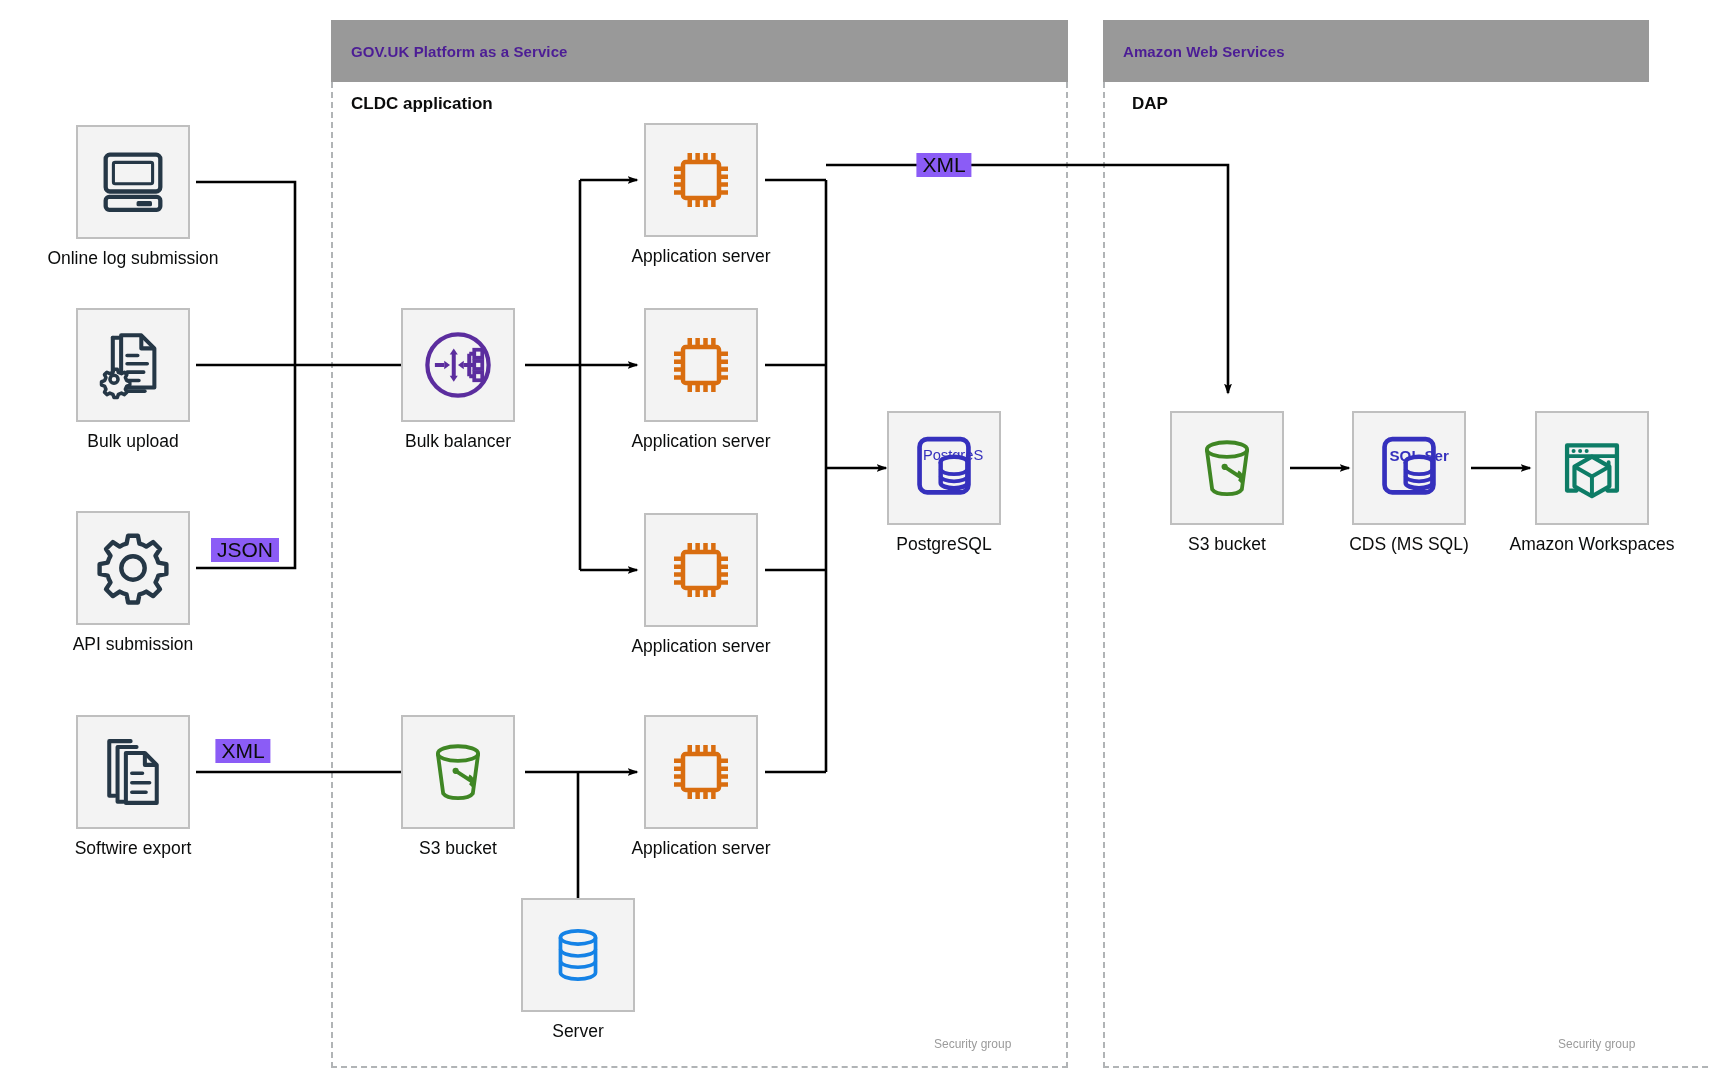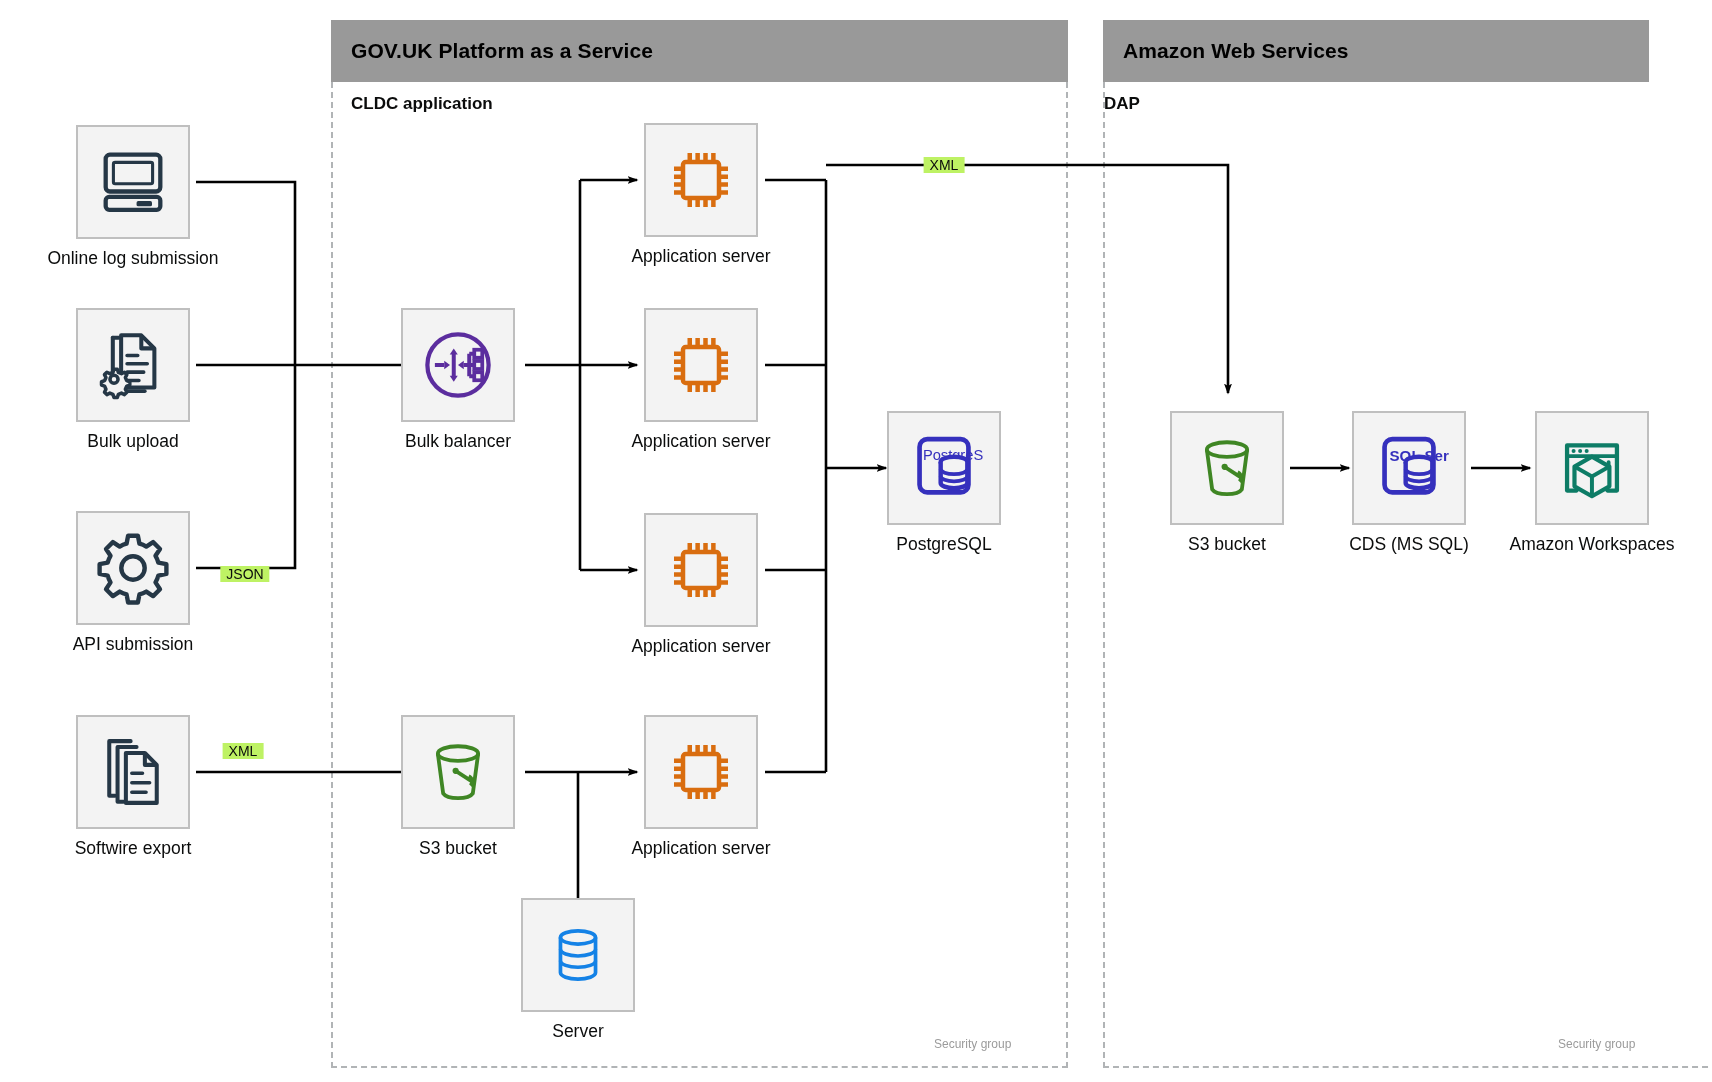--- a/index.html
+++ b/index.html
@@ -19,22 +19,22 @@
   
   .group-header{
     position:absolute;
     background:#999999;
     display:flex;
     align-items:center;
     box-sizing:border-box;
     padding-left:20px;
   }
   .group-header-title{
-    color:#000000;
-    font-size:21px;
+    color:#4c1d95;
+    font-size:15px;
     font-weight:bold;
     letter-spacing:0.1px;
   }
   .dashed-region{
     position:absolute;
     border:2px dashed #b1b4b6;
     border-top:none;
     box-sizing:border-box;
     background:transparent;
   }
@@ -84,23 +84,23 @@
   
   .edges{
     position:absolute;
     left:0;top:0;
     width:1712px;
     height:1082px;
     pointer-events:none;
   }
   .edge-label{
     position:absolute;
-    font-size:14px;
+    font-size:21px;
     color:#0b0c0c;
-    background:#bef264;
+    background:#8b5cf6;
     padding:0 6px;
     white-space:nowrap;
     transform:translate(-50%,-50%);
   }
 </style>
 </head>
 <body>
 
 <div id="canvas">
 
@@ -108,21 +108,21 @@
     <span class="group-header-title">GOV.UK Platform as a Service</span>
   </div>
   <div class="dashed-region" style="left:331px; top:82px; width:737px; height:986px;"></div>
   <div class="region-label" style="left:351px; top:94px;">CLDC application</div>
   <div class="security-group-label" style="left:934px; top:1037px;">Security group</div>
 
   <div class="group-header" style="left:1103px; top:20px; width:546px; height:62px;">
     <span class="group-header-title">Amazon Web Services</span>
   </div>
   <div class="dashed-region" style="left:1103px; top:82px; width:625px; height:986px;"></div>
-  <div class="region-label" style="left:1104px; top:94px;">DAP</div>
+  <div class="region-label" style="left:1132px; top:94px;">DAP</div>
   <div class="security-group-label" style="left:1558px; top:1037px;">Security group</div>
 
   <svg class="edges" viewBox="0 0 1712 1082" xmlns="http://www.w3.org/2000/svg">
     <defs>
       <marker id="arrow" markerWidth="12" markerHeight="12" refX="9.5" refY="4" orient="auto" markerUnits="userSpaceOnUse">
         <path d="M0,0 L11,4 L0,8 L2.6,4 Z" fill="#000000"></path>
       </marker>
     </defs>
     <g stroke="#000000" stroke-width="2.6" fill="none">
 
@@ -149,21 +149,21 @@
       <path d="M826,468 L886,468" marker-end="url(#arrow)"></path>
 
       <path d="M765,180 L826,180"></path>
       <path d="M826,165 L1228,165 L1228,393" marker-end="url(#arrow)"></path>
 
       <path d="M1290,468 L1349,468" marker-end="url(#arrow)"></path>
       <path d="M1471,468 L1530,468" marker-end="url(#arrow)"></path>
     </g>
   </svg>
 
-  <div class="edge-label" style="left:245px; top:550px;margin-top:24px;">JSON</div>
+  <div class="edge-label" style="left:245px; top:550px;">JSON</div>
   <div class="edge-label" style="left:243px; top:751px;">XML</div>
   <div class="edge-label" style="left:944px; top:165px;">XML</div>
 
   <div class="node" style="left:133px; top:182px;">
     <div class="node-box">
       <svg width="76" height="76" viewBox="0 0 64 64">
         <rect x="9" y="9" width="46" height="31" rx="3.5" fill="none" stroke="#253746" stroke-width="3.6"></rect>
         <rect x="15.5" y="15.5" width="33" height="18" rx="1.5" fill="none" stroke="#253746" stroke-width="2.6"></rect>
         <rect x="9" y="44.5" width="46" height="11" rx="3" fill="none" stroke="#253746" stroke-width="3.6"></rect>
         <rect x="35" y="48" width="13" height="4.5" rx="1.4" fill="#253746"></rect>

